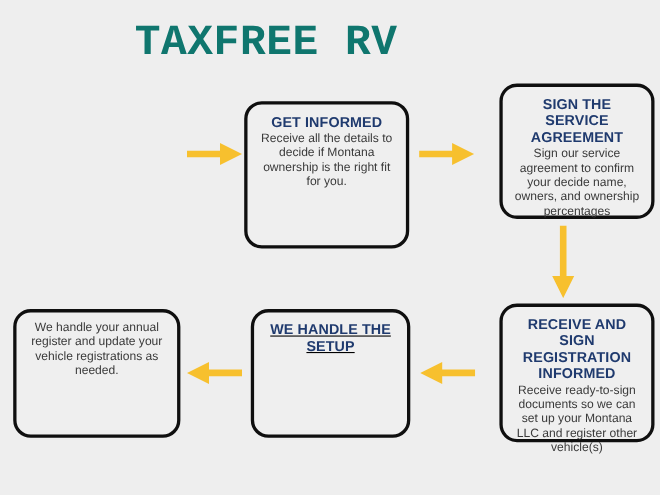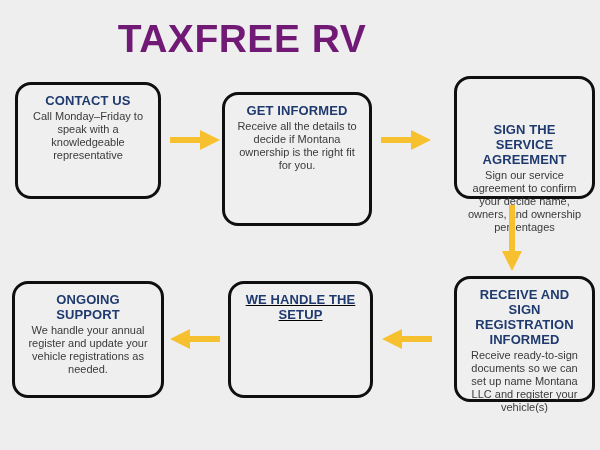--- a/index.html
+++ b/index.html
@@ -23,23 +23,24 @@
   
   .title {
     position: absolute;
     left: 0;
     top: 17px;
     width: 484px;
     text-align: center;
     font-size: 39px;
     font-weight: 700;
     letter-spacing: 0.5px;
-    color: #701a75;
+    color: #0f766e;
     line-height: 44px;
     white-space: nowrap;
+    font-family: Liberation Mono, monospace;
   }
 
   
   .node {
     position: absolute;
     box-sizing: border-box;
     background: #efefef;
     border: 3px solid #0f0f0f;
     border-radius: 16px;
     padding: 8px 9px 6px 9px;
@@ -65,45 +66,41 @@
   
   #node-contact-us   { left: 15px;  top: 82px;  width: 146px; height: 117px; }
   #node-get-informed { left: 222px; top: 92px;  width: 150px; height: 134px; }
   #node-sign-agreement { left: 454px; top: 76px; width: 141px; height: 123px; }
   
   #node-ongoing-support { left: 12px;  top: 281px; width: 152px; height: 117px; }
   #node-we-handle-setup { left: 228px; top: 281px; width: 145px; height: 117px; text-decoration: underline; }
   #node-receive-sign    { left: 454px; top: 276px; width: 141px; height: 126px; }
 
   
-  #node-sign-agreement .node-heading { line-height: 15px; margin-top: 35px; }
+  #node-sign-agreement .node-heading { line-height: 15px; }
 
   
   .arrow {
     position: absolute;
   }
   .arrow svg { display: block; }
 
   #arrow-contact-to-informed { left: 170px; top: 128px; }
   #arrow-informed-to-sign    { left: 381px; top: 128px; }
   #arrow-sign-to-receive     { left: 500px; top: 205px; }
   #arrow-receive-to-setup    { left: 382px; top: 327px; }
   #arrow-setup-to-support    { left: 170px; top: 327px; }
 </style>
 </head>
 <body>
 
 <div id="canvas">
 
   <div class="title">TAXFREE RV</div>
 
-  <div class="node" id="node-contact-us">
-    <p class="node-heading">CONTACT US</p>
-    <p class="node-body">Call Monday–Friday to speak with a knowledgeable representative</p>
-  </div>
 
   <div class="arrow" id="arrow-contact-to-informed">
     <svg width="50" height="24" viewBox="0 0 50 24" xmlns="http://www.w3.org/2000/svg">
       <path d="M0 9 H30 V2 L50 12 L30 22 V15 H0 Z" fill="#F7C02E"></path>
     </svg>
   </div>
 
   <div class="node" id="node-get-informed">
     <p class="node-heading">GET INFORMED</p>
     <p class="node-body">Receive all the details to decide if Montana ownership is the right fit for you.</p>
@@ -121,37 +118,36 @@
   </div>
 
   <div class="arrow" id="arrow-sign-to-receive">
     <svg width="24" height="66" viewBox="0 0 24 66" xmlns="http://www.w3.org/2000/svg">
       <path d="M9 0 H15 V46 H22 L12 66 L2 46 H9 Z" fill="#F7C02E"></path>
     </svg>
   </div>
 
   <div class="node" id="node-receive-sign">
     <p class="node-heading">RECEIVE AND SIGN REGISTRATION INFORMED</p>
-    <p class="node-body">Receive ready-to-sign documents so we can set up name Montana LLC and register your vehicle(s)</p>
+    <p class="node-body">Receive ready-to-sign documents so we can set up your Montana LLC and register other vehicle(s)</p>
   </div>
 
   <div class="arrow" id="arrow-receive-to-setup">
     <svg width="50" height="24" viewBox="0 0 50 24" xmlns="http://www.w3.org/2000/svg">
       <path d="M50 9 H20 V2 L0 12 L20 22 V15 H50 Z" fill="#F7C02E"></path>
     </svg>
   </div>
 
   <div class="node" id="node-we-handle-setup">
     <p class="node-heading">WE HANDLE THE SETUP</p>
   </div>
 
   <div class="arrow" id="arrow-setup-to-support">
     <svg width="50" height="24" viewBox="0 0 50 24" xmlns="http://www.w3.org/2000/svg">
       <path d="M50 9 H20 V2 L0 12 L20 22 V15 H50 Z" fill="#F7C02E"></path>
     </svg>
   </div>
 
   <div class="node" id="node-ongoing-support">
-    <p class="node-heading">ONGOING SUPPORT</p>
     <p class="node-body">We handle your annual register and update your vehicle registrations as needed.</p>
   </div>
 
 </div>
 
 </body></html>

